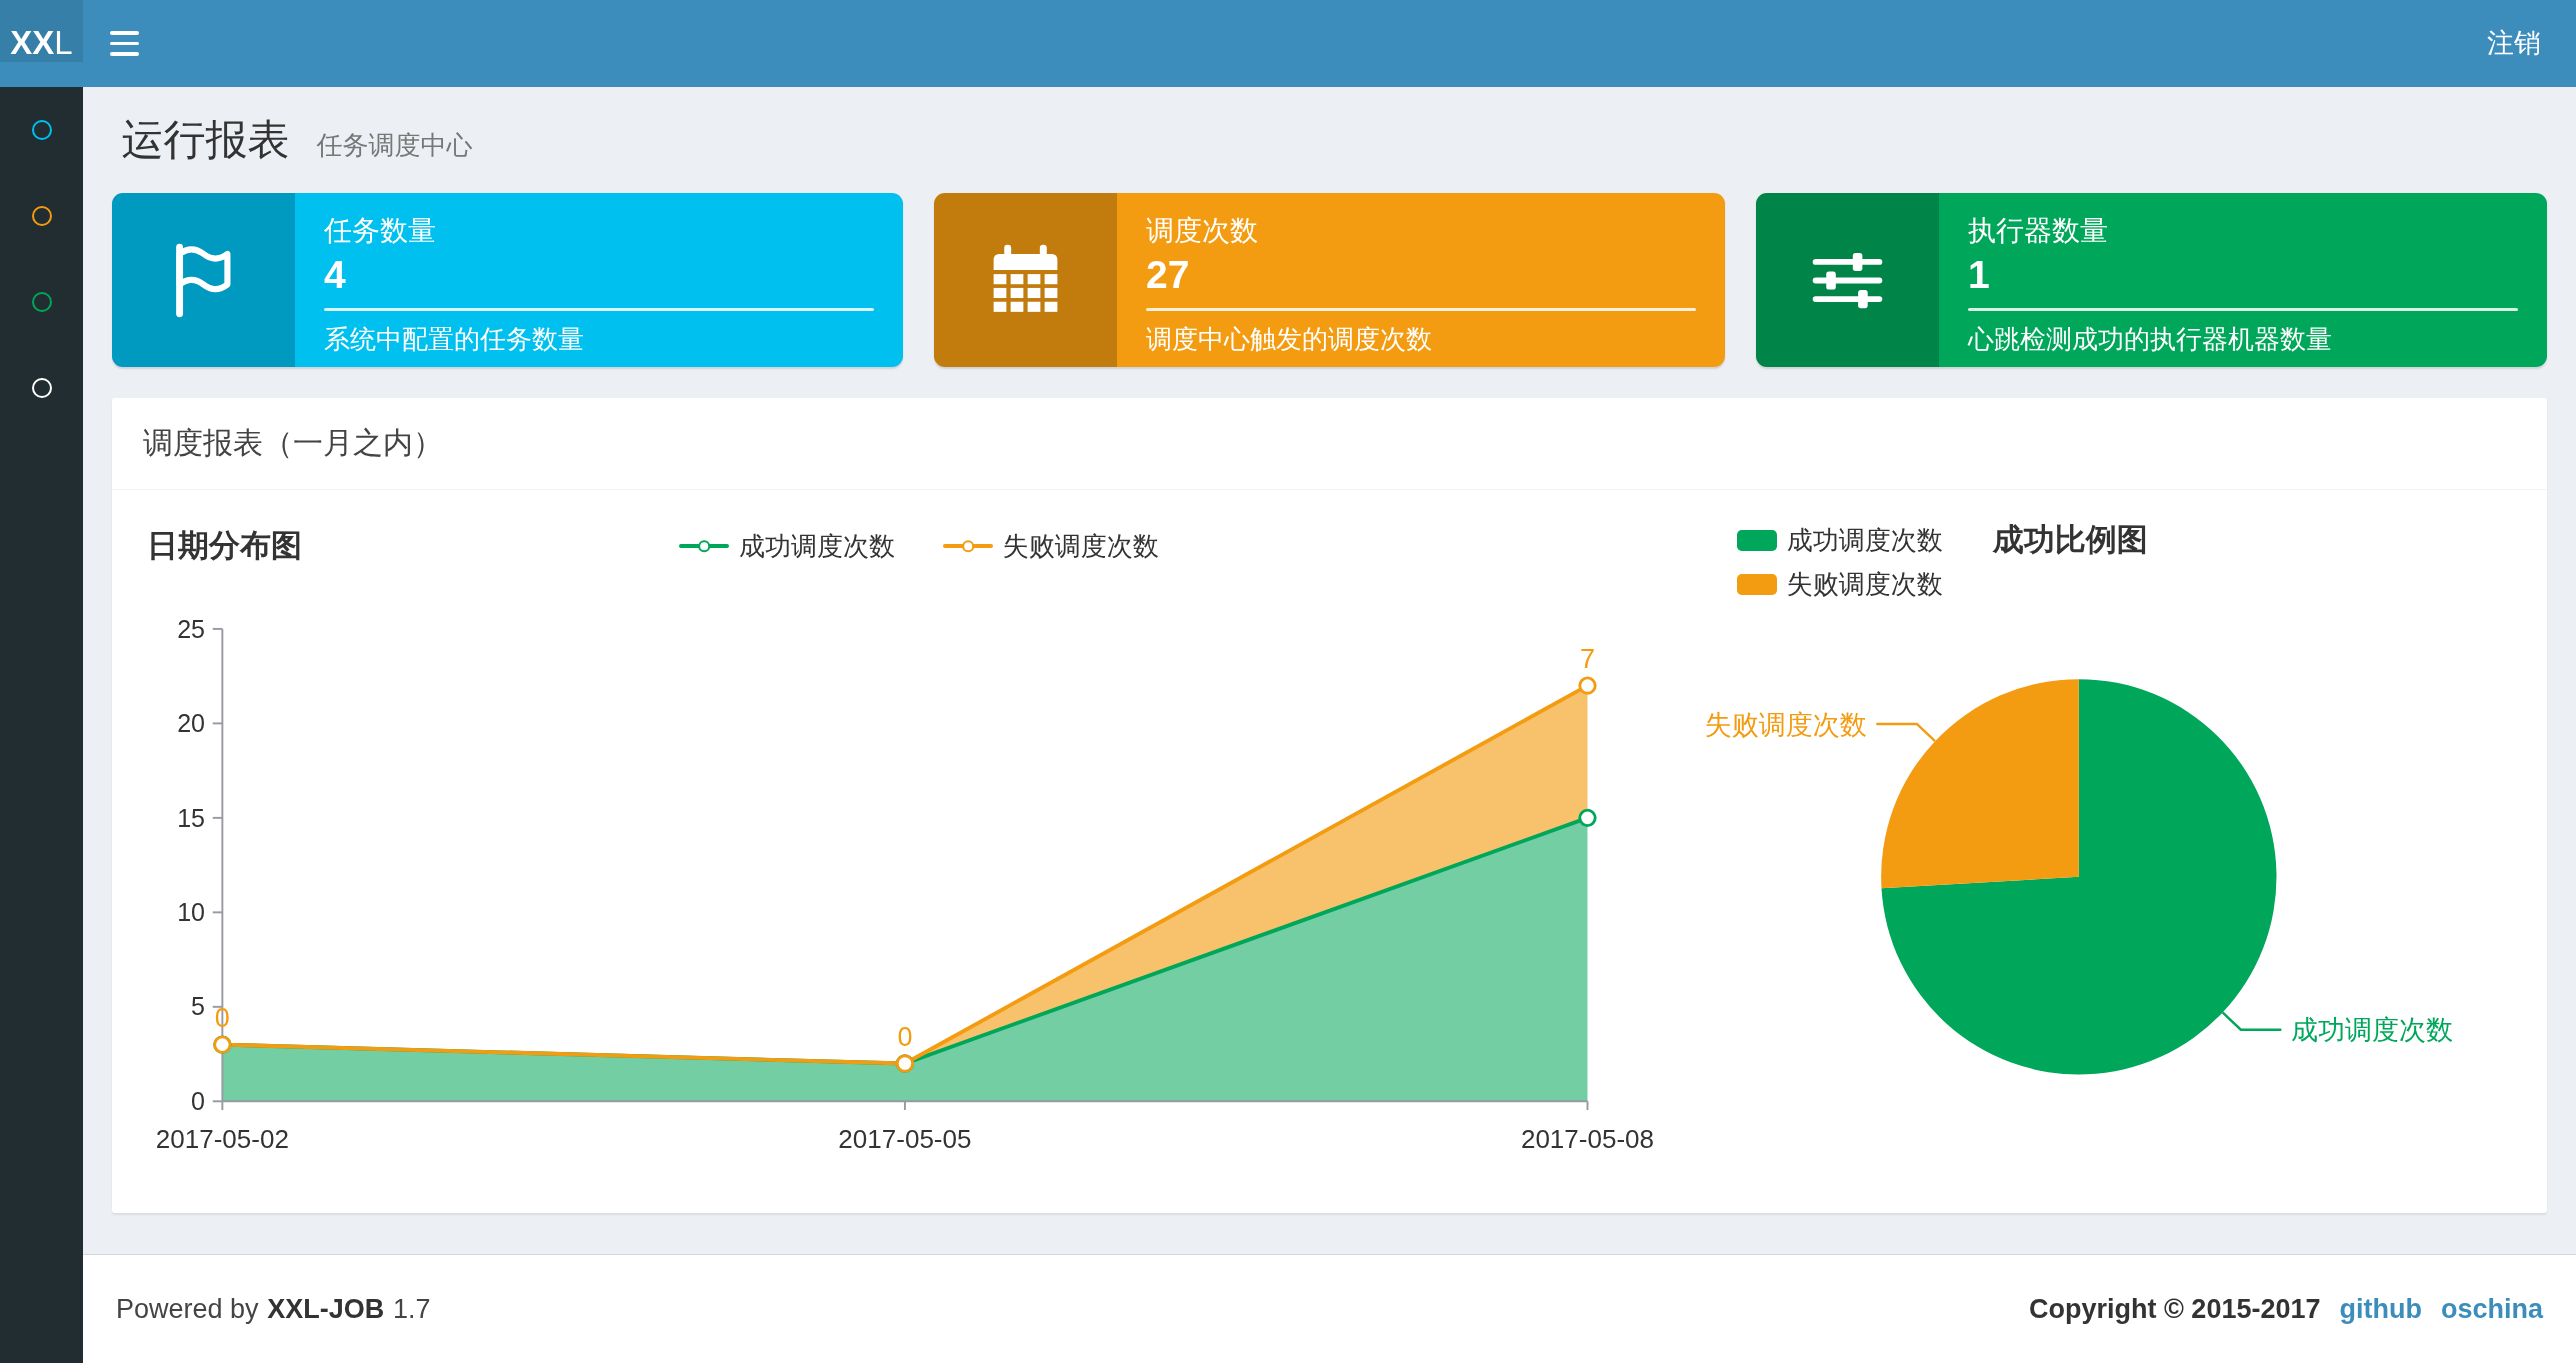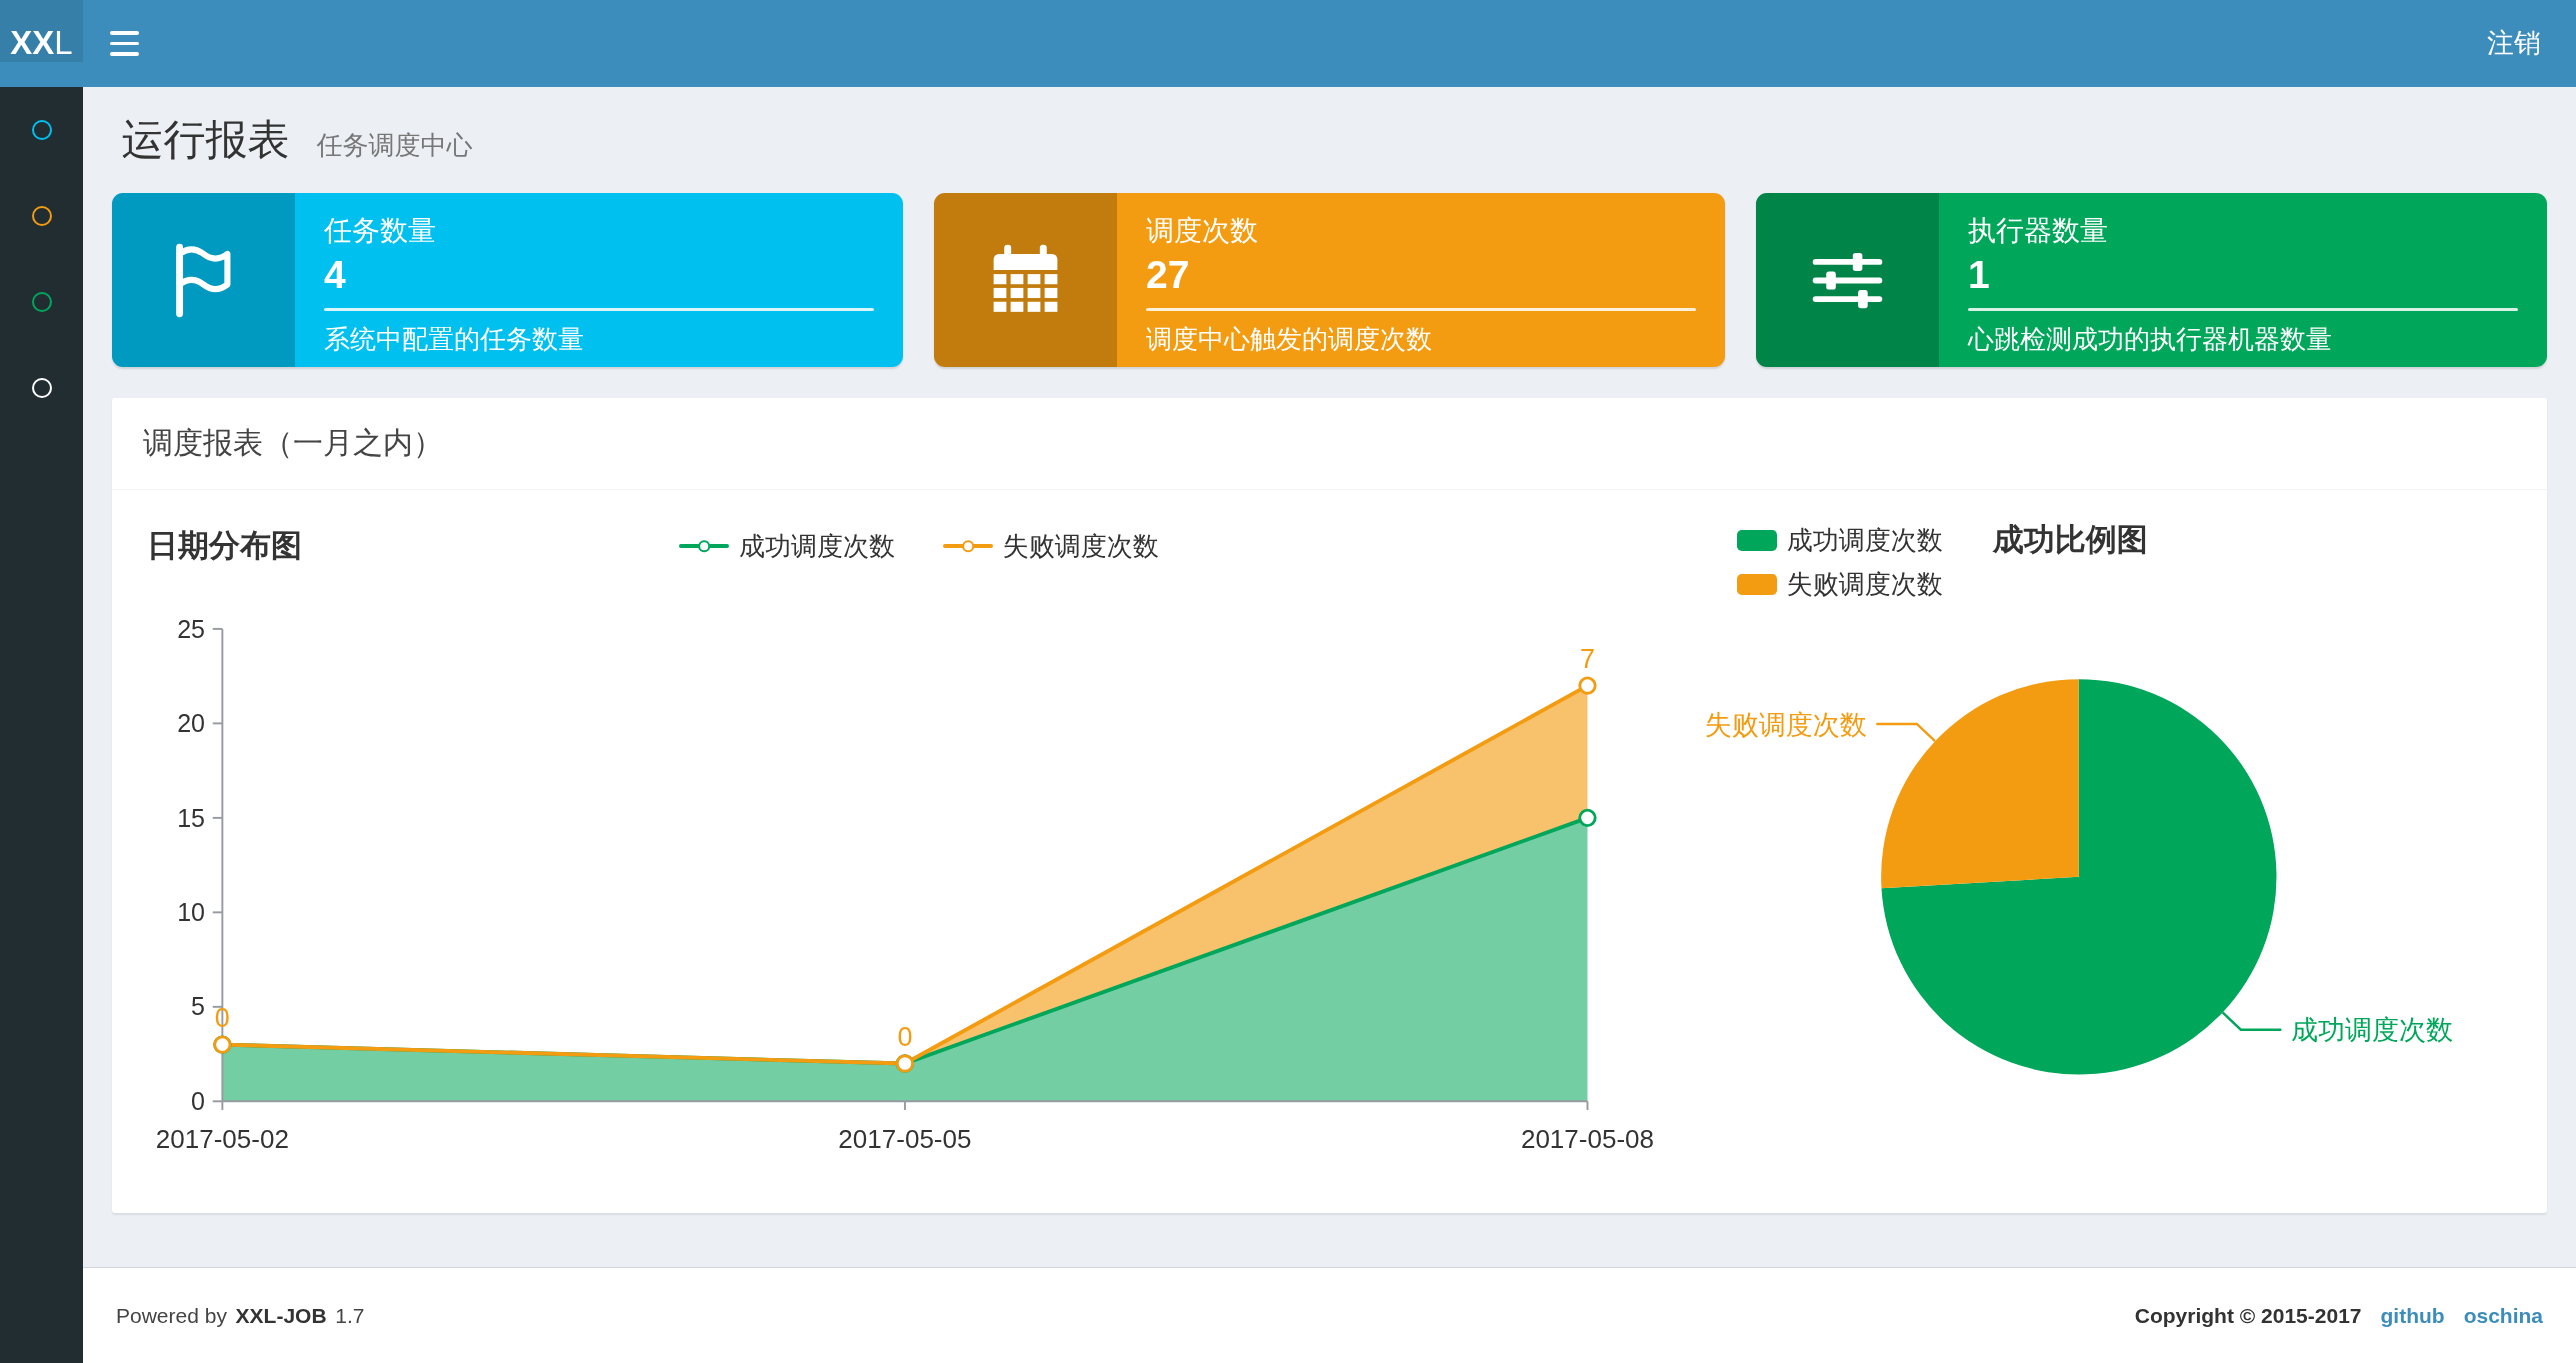--- a/index.html
+++ b/index.html
@@ -45,21 +45,21 @@
   .line-legend{flex:1;display:flex;justify-content:center;gap:48px;transform:translateX(-67px)}
   .legend-item{display:flex;align-items:center;gap:9.6px;font-size:26px;color:#333;cursor:pointer}
   .lg-icon{position:relative;width:50px;height:17.4px}
   .lg-line{position:absolute;left:0;right:0;top:6.7px;height:3.9px;border-radius:1.9px}
   .lg-dot{position:absolute;left:50%;top:50%;transform:translate(-50%,-50%);width:11.6px;height:11.6px;border-radius:50%;border:2.9px solid;background:#fff}
   .pie-head{display:flex;align-items:flex-start;gap:50px;padding-left:44px;min-height:77px}
   .pie-legend{display:flex;flex-direction:column;gap:9.6px;padding-top:3.9px}
   .swatch{width:40px;height:21px;border-radius:4.8px;display:inline-block}
   svg{display:block}
 
-  .footer{position:absolute;left:83px;right:0;bottom:0;height:96px;background:#fff;border-top:1.9px solid #d2d6de;display:flex;align-items:center;justify-content:space-between;padding:0 33px;font-size:21px;color:#444}
+  .footer{position:absolute;left:83px;right:0;bottom:0;height:109px;background:#fff;border-top:1.9px solid #d2d6de;display:flex;align-items:center;justify-content:space-between;padding:0 33px;font-size:27px;color:#444}
   .footer-left{display:flex;gap:8.7px;align-items:center}
   .footer-left b{font-weight:700;color:#333}
   .footer-right{display:flex;gap:19px;}
   .copyright{font-weight:700;color:#333}
   .footer a{color:#3c8dbc;text-decoration:none;font-weight:700;cursor:pointer}
 </style>
 </head>
 <body>
 
 <header class="navbar">

